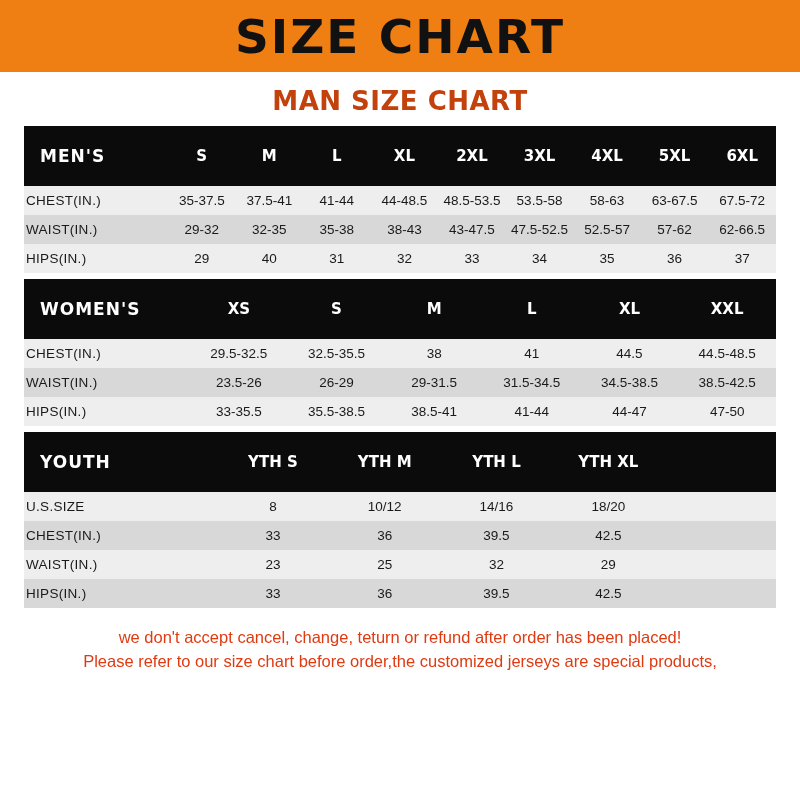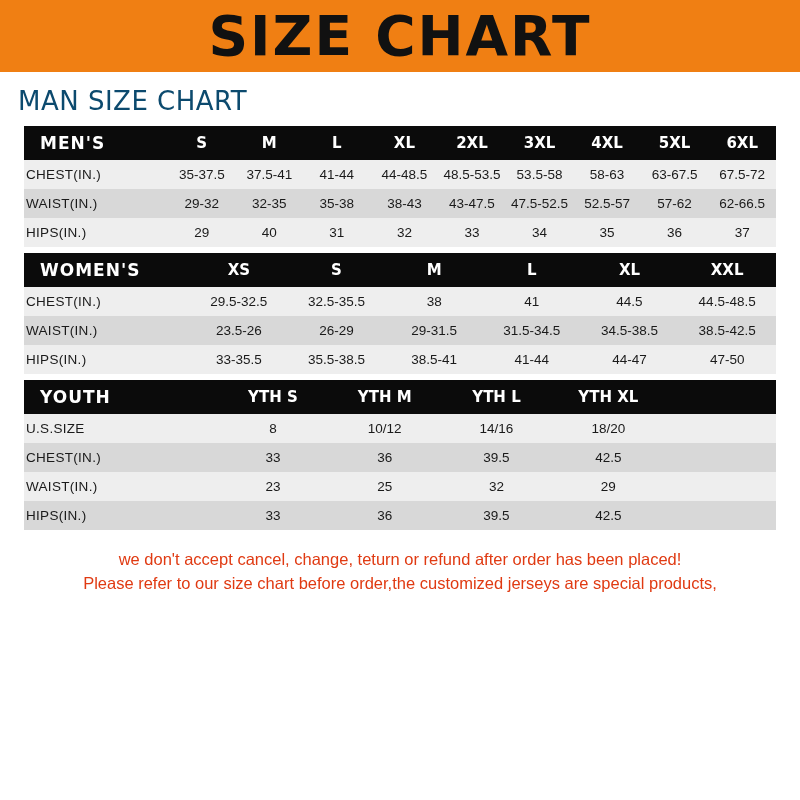--- a/index.html
+++ b/index.html
@@ -23,53 +23,54 @@
   .header-band {
     background: #F07F13;
     height: 72px;
     display: flex;
     align-items: center;
     justify-content: center;
   }
   .header-title {
     font-family: "DejaVu Sans", sans-serif;
     font-weight: bold;
-    font-size: 55px;
+    font-size: 47px;
     letter-spacing: 2px;
     color: #111111;
     line-height: 1;
   }
   .content {
     padding: 0 18px;
     box-sizing: border-box;
   }
   .section {
     margin-top: 6px;
   }
   .section-title {
+    text-align: center;
     font-family: "DejaVu Sans", sans-serif;
-    font-weight: normal;
+    font-weight: bold;
     font-size: 26px;
-    color: #0c4a6e;
+    color: #c2410c;
     margin: 14px 0 10px 0;
     letter-spacing: 0.5px;
   }
   table.size-table {
     width: 752px;
     border-collapse: collapse;
     table-layout: fixed;
     margin: 0 auto;
   }
   table.size-table thead th {
     background: #0b0b0b;
     color: #ffffff;
     font-family: "DejaVu Sans", sans-serif;
     font-weight: bold;
     font-size: 15px;
-    padding: 7px 2px;
+    padding: 20px 2px;
     text-align: center;
     margin-left: 46px;
   }
   table.size-table thead th.first-col {
     text-align: left;
     padding-left: 16px;
     font-size: 17px;
     letter-spacing: 1px;
   }
   table.size-table tbody td {

